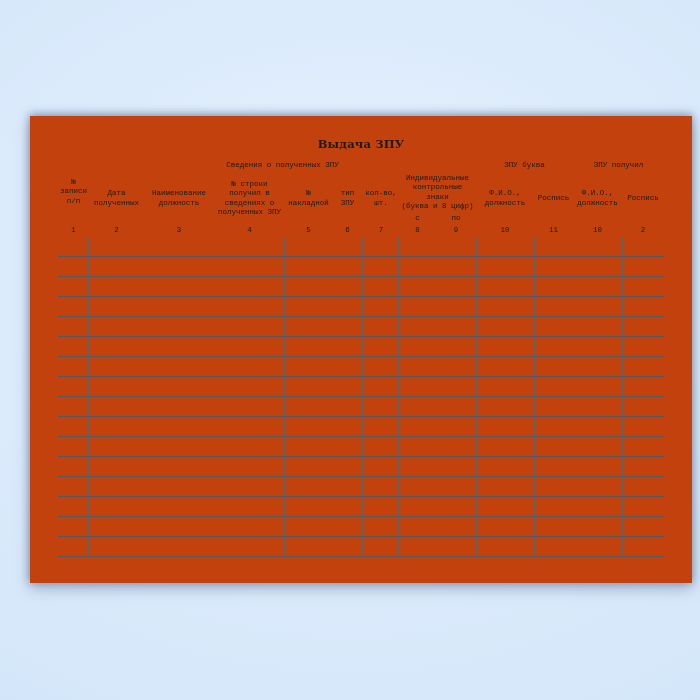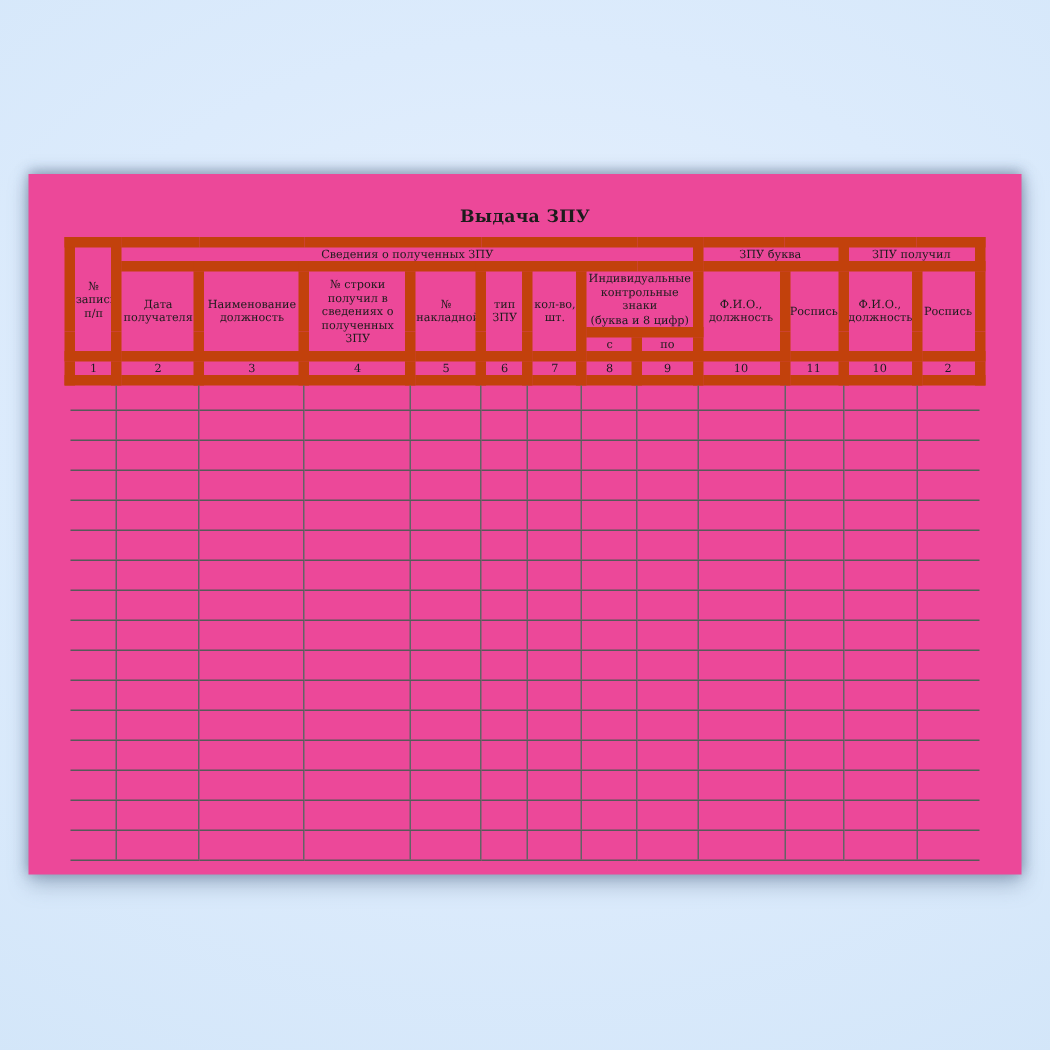--- a/index.html
+++ b/index.html
@@ -10,25 +10,25 @@
     width: 700px;
     height: 700px;
     position: relative;
     overflow: hidden;
     font-family: "DejaVu Serif", serif;
     background: radial-gradient(ellipse 120% 95% at 50% 42%,
                 #e8f1fd 0%, #dcebfc 40%, #d3e6f9 75%, #cde1f6 100%);
   }
   .page {
     position: absolute;
-    left: 19px;
+    left: 30px;
     top: 116px;
     width: 662px;
     height: 467px;
-    background: #ec4899;
+    background: #c2410c;
     box-shadow: 0 0 9px rgba(96, 118, 148, 0.55),
                 0 6px 14px rgba(96, 118, 148, 0.40),
                 0 -3px 7px rgba(110, 130, 158, 0.35);
   }
   .doc-title {
     margin-top: 21px;
     text-align: center;
     font-size: 11.5px;
     font-weight: bold;
     color: #1c1c1c;
@@ -46,21 +46,22 @@
     font-weight: normal;
     text-align: center;
     vertical-align: middle;
     font-size: 7.5px;
     line-height: 1.22;
     white-space: pre-line;
     overflow: hidden;
   }
   
   thead th {
-    border: 7px solid #c2410c;
+    border: 2px solid #c2410c;
+    font-family: Liberation Mono, monospace;
   }
   tr.row-group  { height: 13px; }
   tr.row-head   { height: 41px; }
   tr.row-sub    { height: 12px; }
   tr.row-num    { height: 11px; }
   
   tbody tr { height: 20px; }
   tbody td {
     border-bottom: 1px solid #58585a;
     border-left: 1px solid #636365;
@@ -94,21 +95,21 @@
       <tr class="row-group">
         <th rowspan="3">№
 записи
 п/п</th>
         <th colspan="8">Сведения о полученных ЗПУ</th>
         <th colspan="2">ЗПУ буква</th>
         <th colspan="2">ЗПУ получил</th>
       </tr>
       <tr class="row-head">
         <th rowspan="2">Дата
-получателя</th>
+полученных</th>
         <th rowspan="2">Наименование
 должность</th>
         <th rowspan="2">№ строки
 получил в
 сведениях о
 полученных ЗПУ</th>
         <th rowspan="2">№
 накладной</th>
         <th rowspan="2">тип
 ЗПУ</th>

